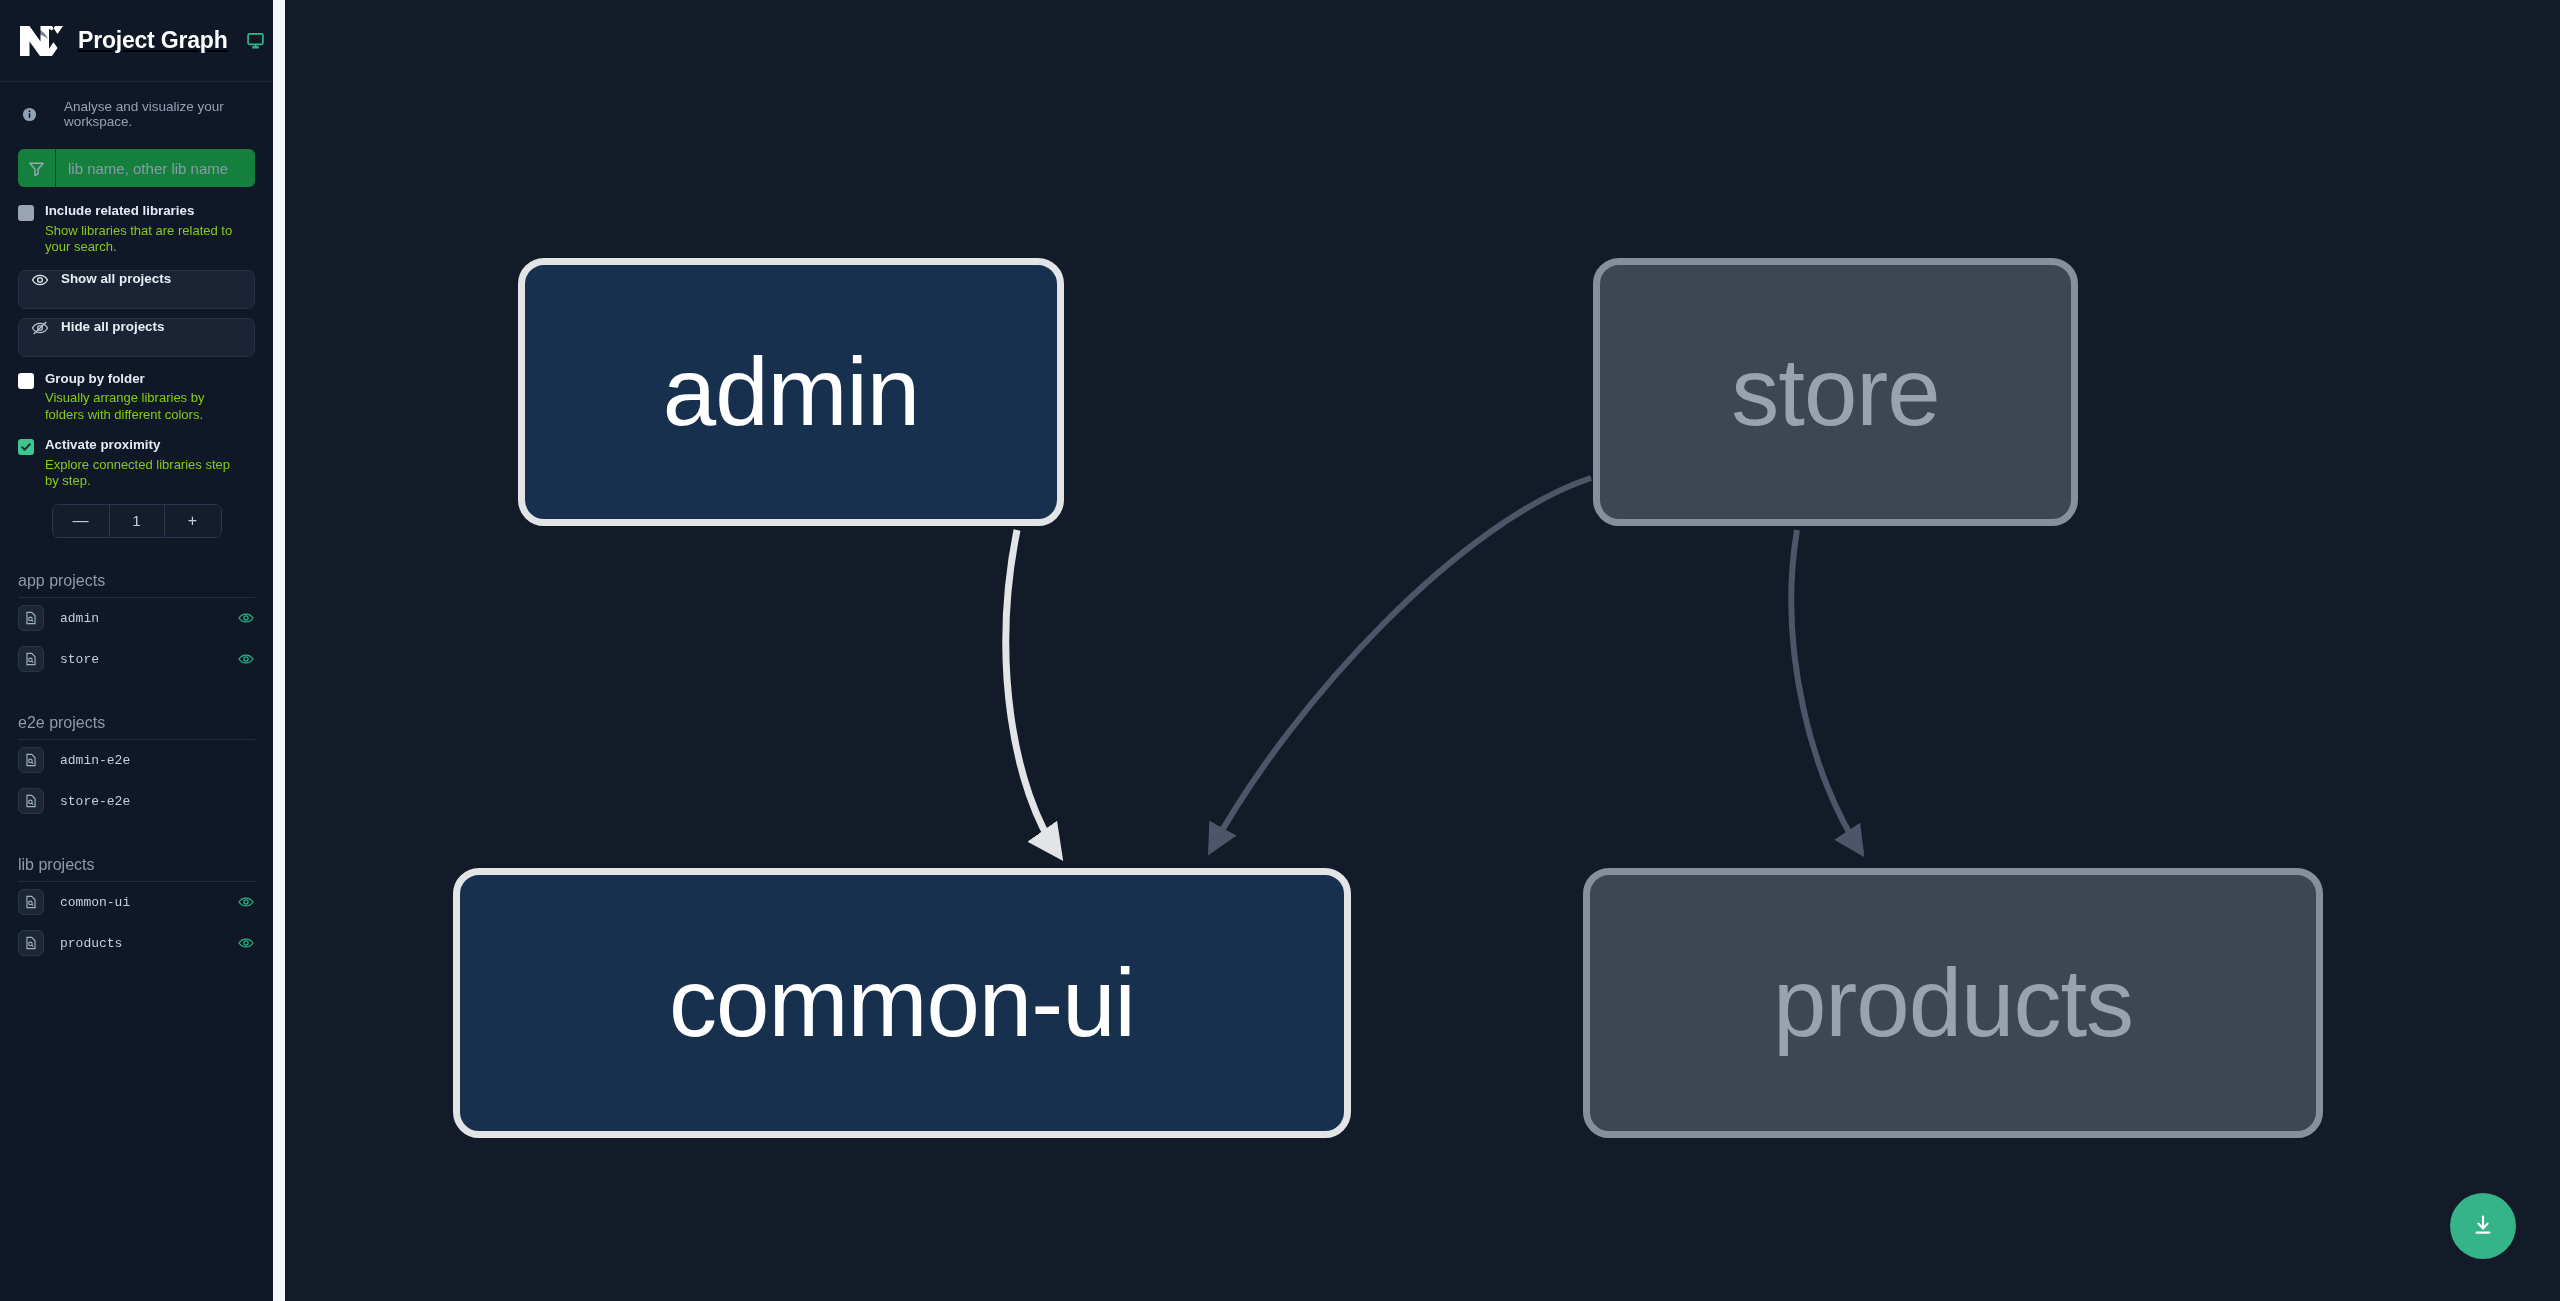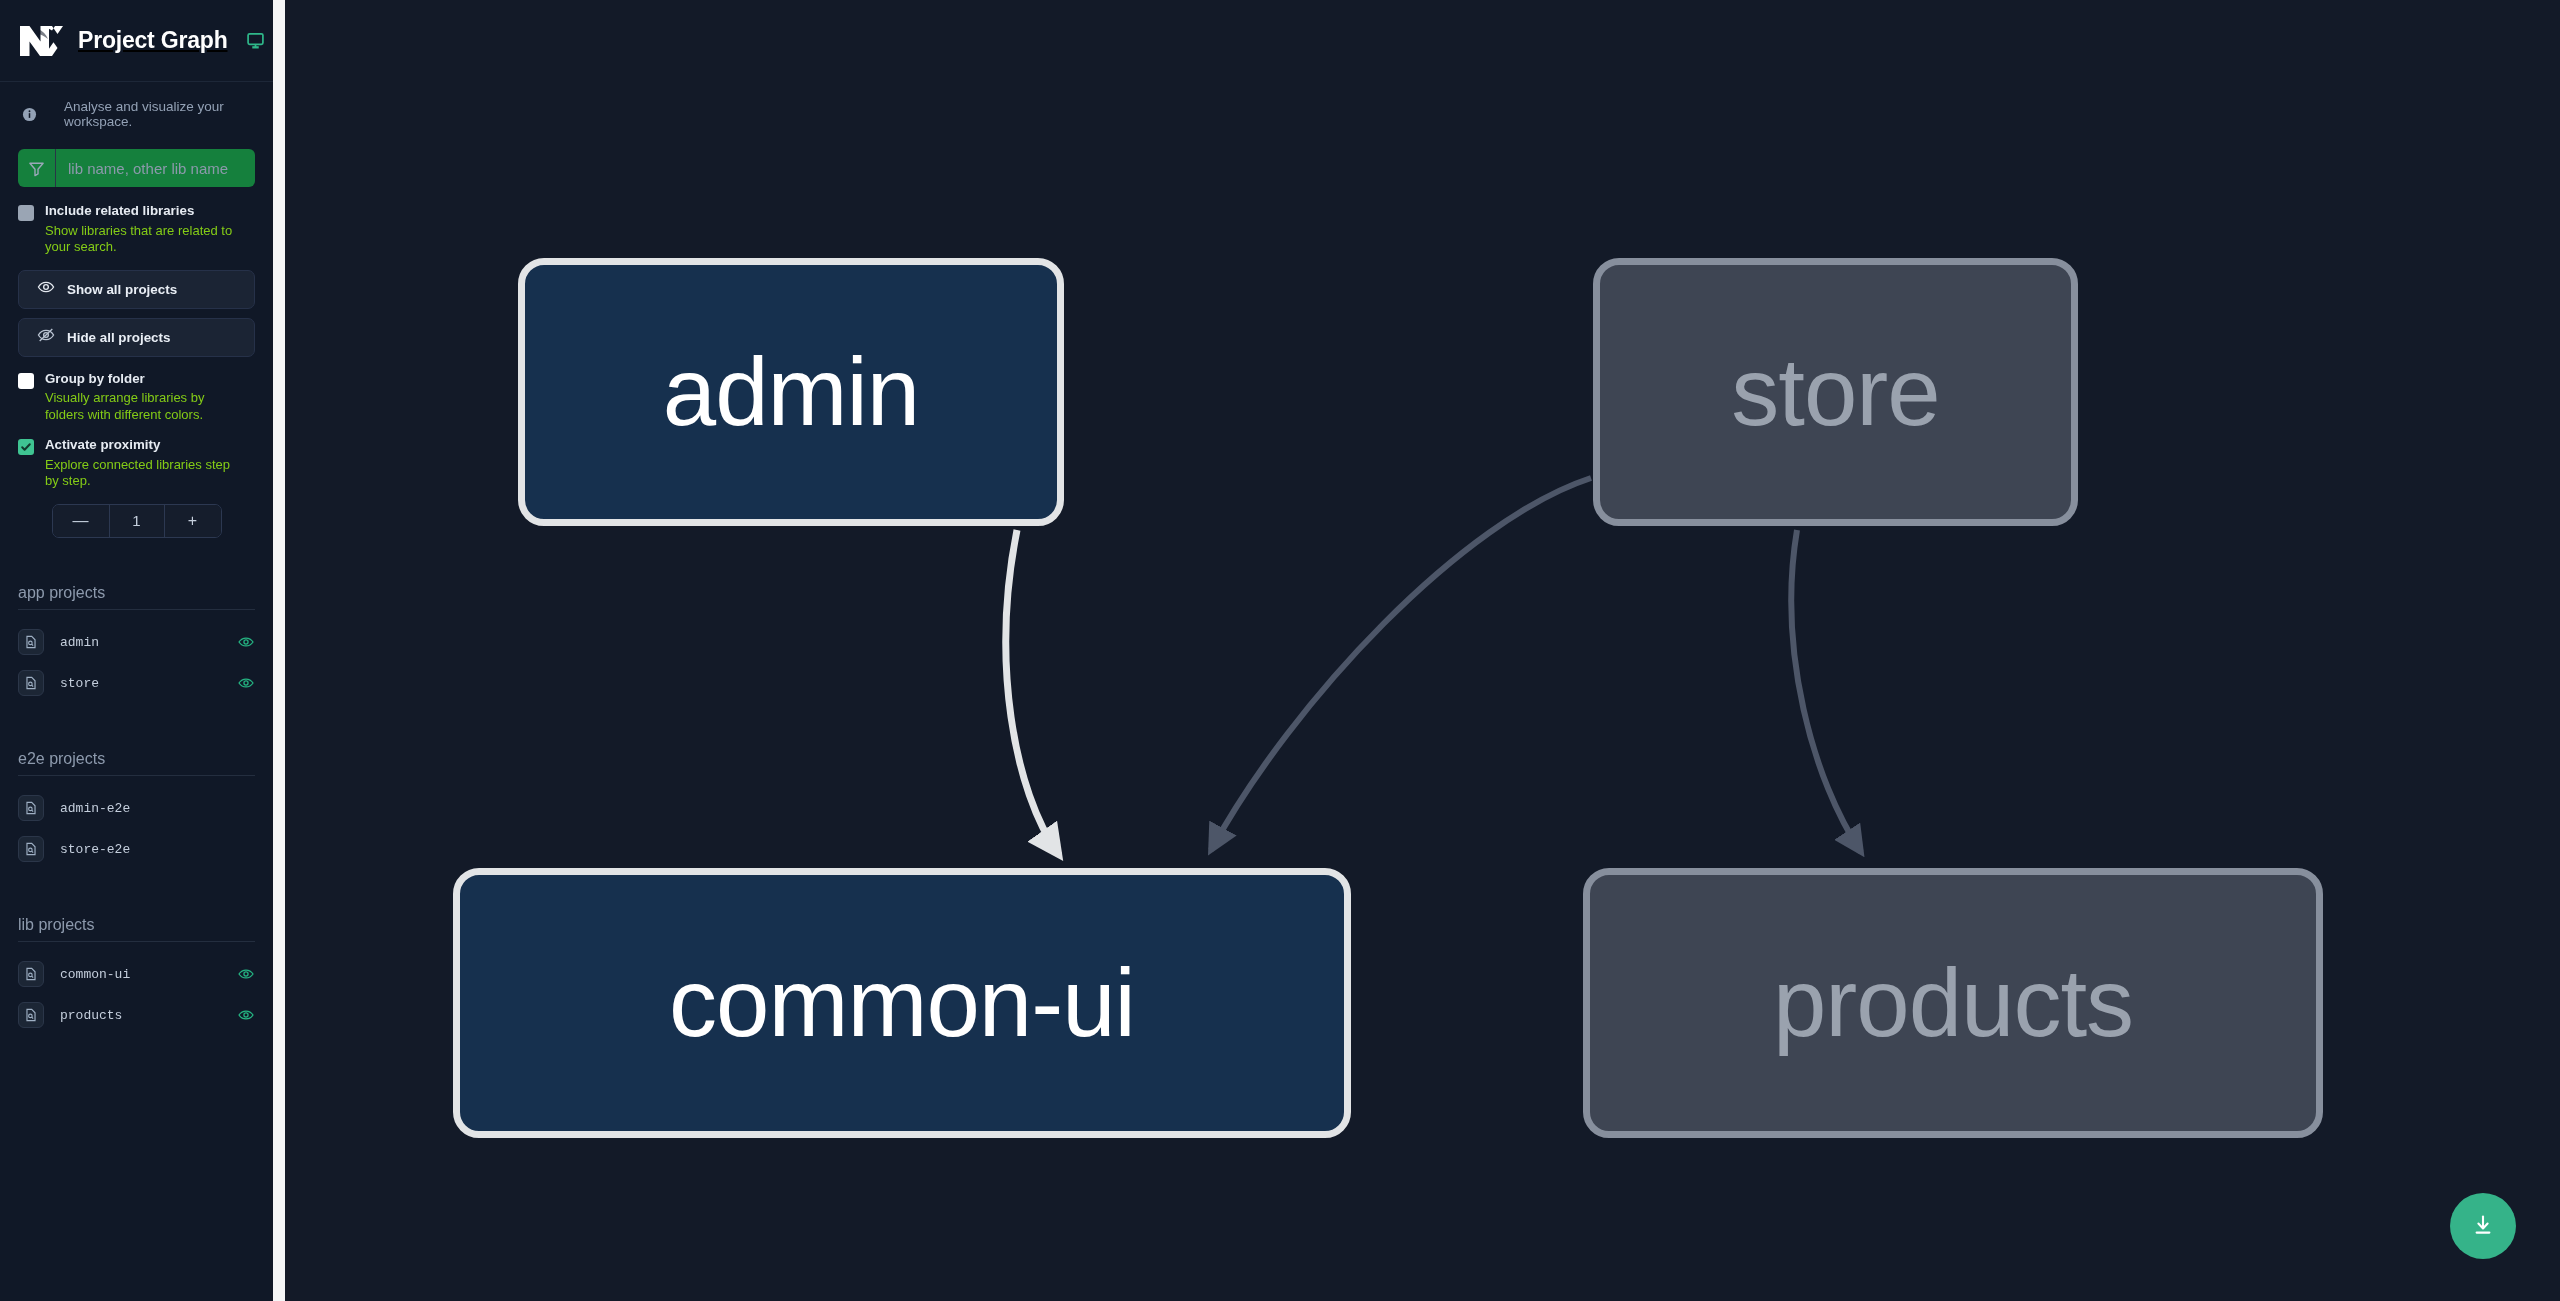--- a/index.html
+++ b/index.html
@@ -94,23 +94,23 @@
   .opt-title { color: #e6ebf2; font-size: 13.3px; font-weight: 700; line-height: 1.25; }
   .opt-desc  { color: #84cc16; font-size: 13px; line-height: 1.27; max-width: 190px; }
 
   .btn-row { padding: 14px 18px 0 18px; }
   .btn-row.tight { padding-top: 9px; }
   .pill-btn {
     width: 100%; height: 39px;
     background: #1b2434;
     border: 1px solid #263149;
     border-radius: 7px;
-    display: flex; align-items: center;
+    display: flex; 
     gap: 12px;
-    padding: 0 18px;
+    padding: 0 12px;
     cursor: pointer;
   }
   .pill-btn .lbl { color: #e9eef5; font-size: 13.4px; font-weight: 700; }
 
   .stepper-row { padding: 14px 18px 0 18px; display: flex; justify-content: center; }
   .stepper {
     display: flex;
     border: 1px solid #2b real; }
   .stepper {
     display: flex;
@@ -127,21 +127,21 @@
     cursor: pointer;
   }
   .stepper > div.mid {
     border-left: 1px solid #2c3851;
     border-right: 1px solid #2c3851;
     cursor: default;
     font-size: 15px;
   }
 
   .grouphdr {
-    margin: 12px 18px;
+    margin: 0 18px;
     padding-top: 34px;
   }
   .grouphdr .gtext {
     color: #8d9aad; font-size: 16px; padding-bottom: 7px;
   }
   .grouphdr .gline { height: 1px; background: #242e3f; }
 
   .proj-row {
     margin: 0 18px;
     height: 41px;

